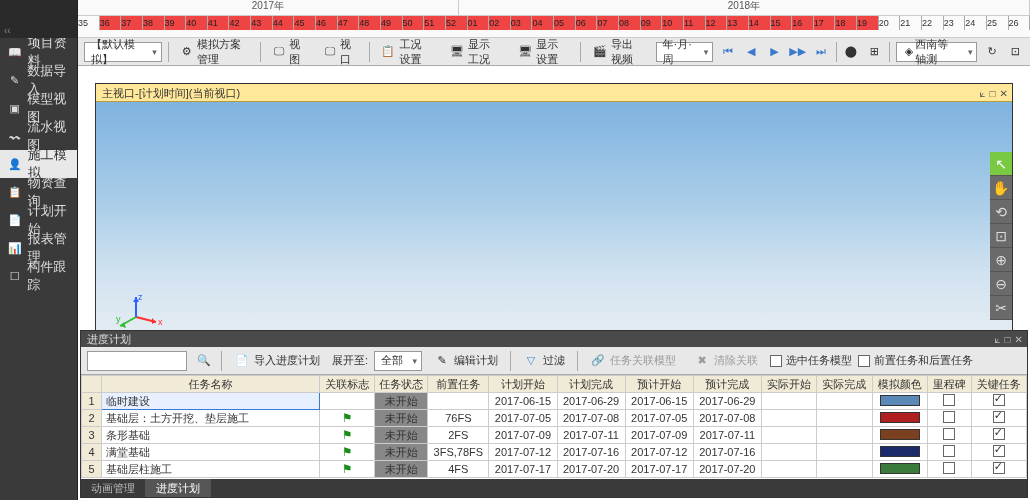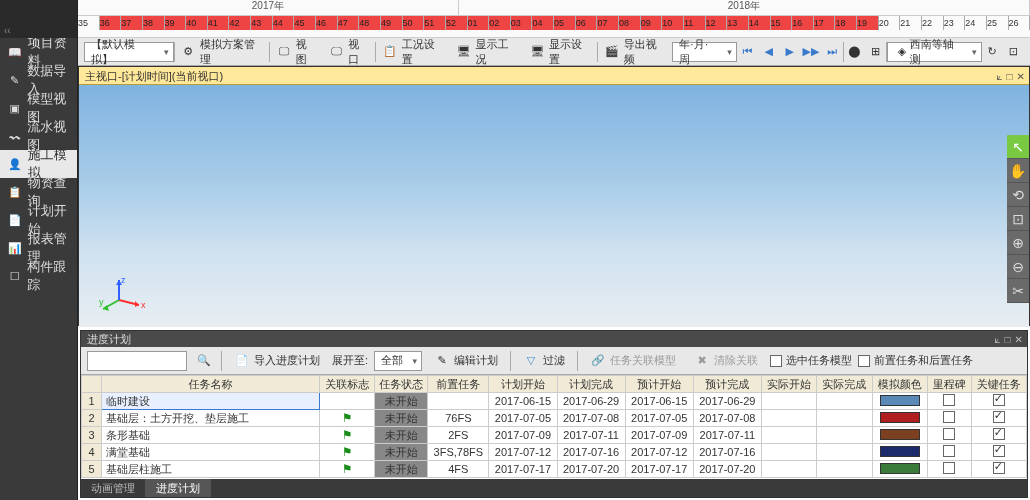--- a/index.html
+++ b/index.html
@@ -17,29 +17,29 @@
 
 .timeline { height: 38px; background: #fafafa; border-bottom: 1px solid #ccc; }
 .timeline-top { height: 16px; display: flex; border-bottom: 1px solid #ccc; }
 .timeline-year { border-right: 1px solid #ccc; text-align: center; font-size: 10px; color: #555; line-height: 12px; }
 .timeline-months { height: 12px; display: flex; border-bottom: 1px solid #ccc; }
 .timeline-mon { flex: 1; border-right: 1px solid #ccc; text-align: center; font-size: 10px; color: #555; line-height: 12px; }
 .timeline-weeks { height: 14px; display: flex; }
 .timeline-wk { flex: 1; border-right: 1px solid #aaa; font-size: 9px; line-height: 14px; }
 .timeline-wk.orange { background: #ef4444; color: #222; }
 
-.toolbar { height: 28px; background: #e8e8e8; border-bottom: 1px solid #aaa; display: flex; align-items: center; padding: 0 6px; }
+.toolbar { height: 28px; background: #e8e8e8; border-bottom: 1px solid #aaa; display: flex; align-items: center; padding: 0 6px; gap: 6px; }
 .tb-combo { height: 20px; border: 1px solid #999; background: #fff; padding: 0 18px 0 6px; font-size: 11px; position: relative; display: flex; align-items: center; }
 .tb-combo::after { content: "▾"; position: absolute; right: 4px; color: #666; font-size: 9px; }
 .tb-btn { display: flex; align-items: center; gap: 4px; padding: 2px 6px; cursor: pointer; font-size: 11px; color: #333; }
 .tb-sep { width: 1px; height: 20px; background: #aaa; }
 .tb-icon { width: 16px; height: 16px; display: inline-flex; align-items: center; justify-content: center; }
 .iconbtn { width: 22px; height: 20px; display: flex; align-items: center; justify-content: center; cursor: pointer; }
 
-.viewport-pane { height: 260px; position: relative; border: 1px solid #333; margin: 0; }
+.viewport-pane { height: 260px; position: relative; border: 1px solid #333; margin: 17px; }
 .vp-title { height: 18px; background: #ffe89a; border-bottom: 1px solid #b89b3a; font-size: 11px; color: #333; padding-left: 6px; line-height: 18px; position: relative; }
 .vp-ctrl { position: absolute; right: 4px; top: 1px; display: flex; gap: 4px; }
 .vp-ctrl span { font-size: 10px; color: #555; cursor: pointer; }
 .vp-canvas { height: 242px; background: linear-gradient(to bottom, #7fb3e0 0%, #a8cce8 40%, #d0e2f0 70%, #e8eef2 100%); position: relative; }
 .axis-gizmo { position: absolute; left: 20px; bottom: 12px; }
 .vp-tools { position: absolute; right: 0; top: 50px; width: 22px; background: #6a6a6a; display: flex; flex-direction: column; }
 .vp-tool { height: 24px; display: flex; align-items: center; justify-content: center; color: #ddd; font-size: 14px; cursor: pointer; border-bottom: 1px solid #555; }
 .vp-tool.active { background: #7ac943; color: #fff; }
 
 .schedule-pane { position: absolute; top: 330px; left: 2px; right: 2px; bottom: 2px; background: #0c4a6e; border: 1px solid #333; display: flex; flex-direction: column; }

